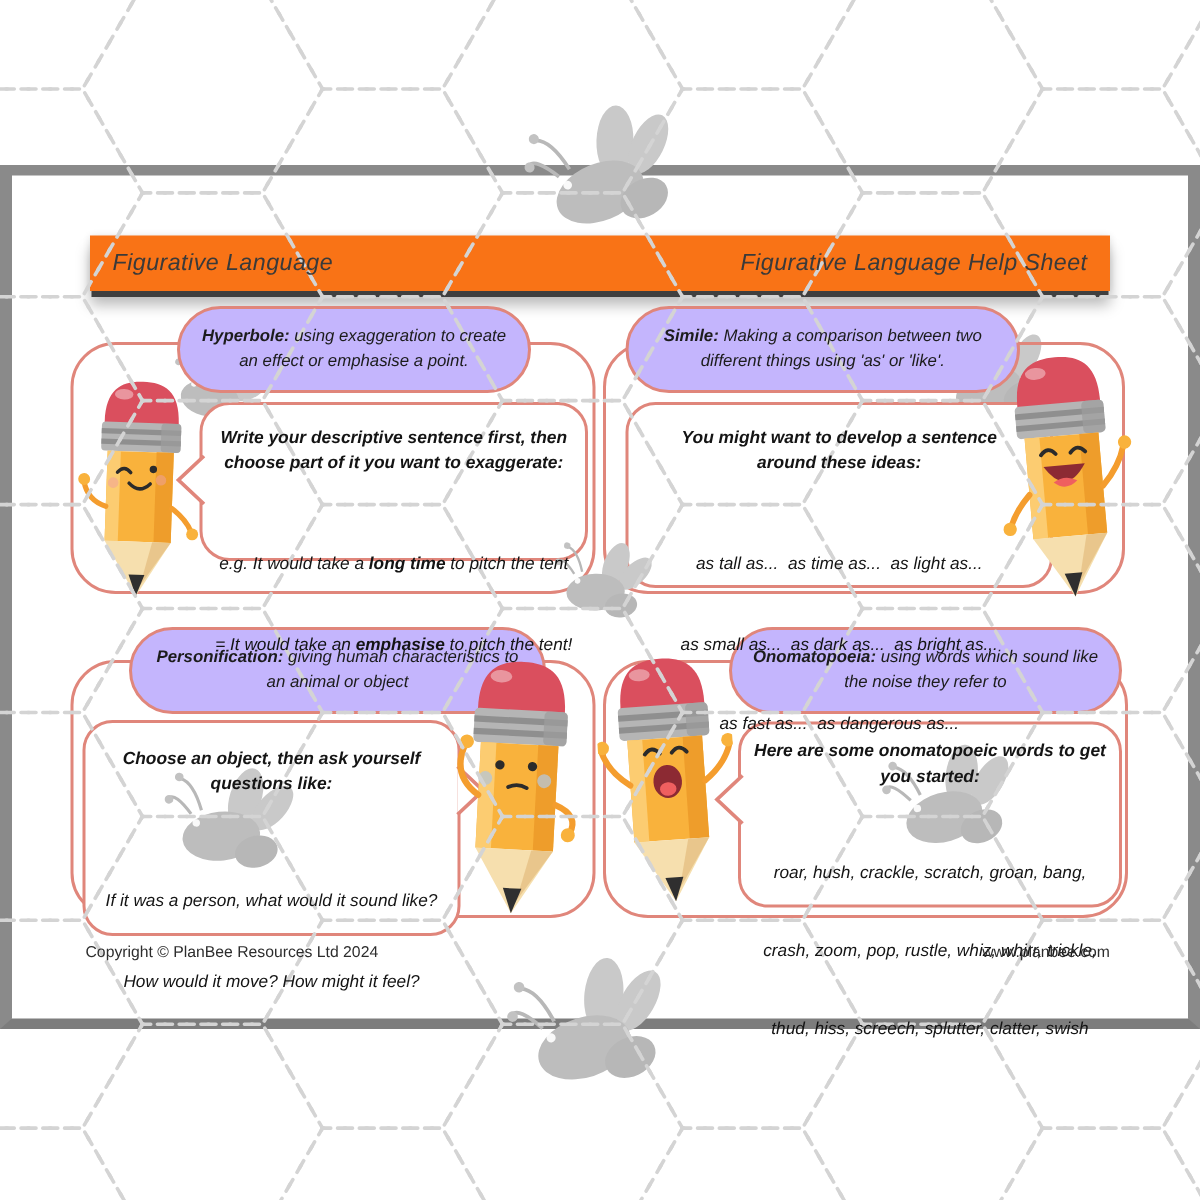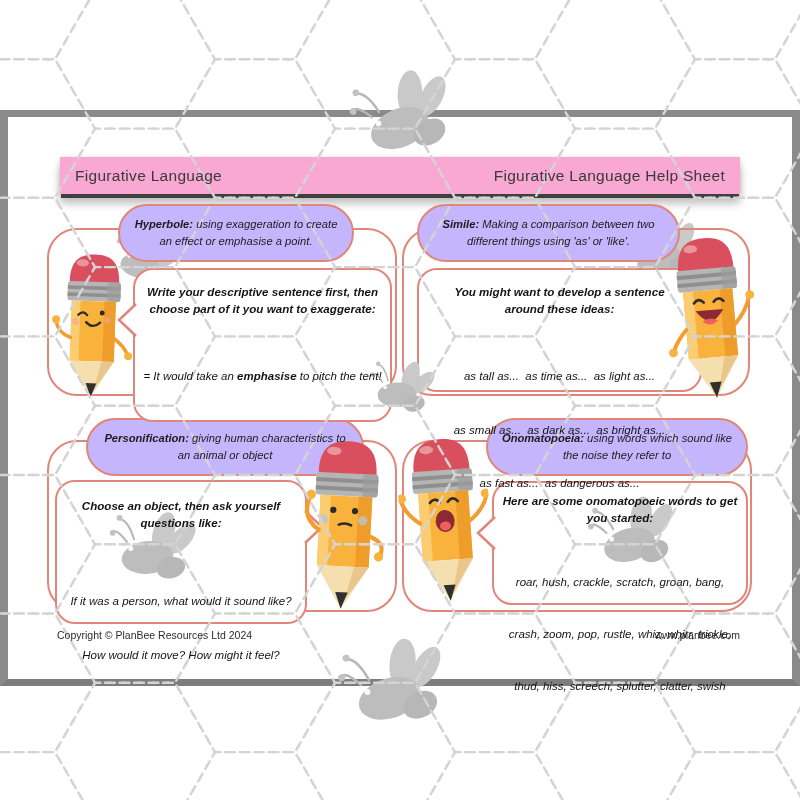--- a/index.html
+++ b/index.html
@@ -3,44 +3,44 @@
 <meta charset="utf-8">
 <style>
   html,body{margin:0;padding:0;}
   body{width:800px;height:800px;position:relative;overflow:hidden;background:#ffffff;
        font-family:"Liberation Sans",sans-serif;}
   
   .page{position:absolute;left:0;top:110px;width:800px;height:576px;background:#fff;
         border-top:7px solid #8a8a8a;border-bottom:7px solid #7d7d7d;
         border-left:8px solid #8a8a8a;border-right:8px solid #8a8a8a;box-sizing:border-box;}
   
-  .header-bar{position:absolute;left:60px;top:157px;width:680px;height:37px;background:#f9a8d4;
+  .header-bar{position:absolute;left:60px;top:157px;width:680px;height:37px;background:#f97316;
         box-shadow:0 5px 0 -1px #3f3f3f, 0 9px 9px rgba(0,0,0,.28), 0 0 5px rgba(0,0,0,.12);
         display:flex;align-items:center;justify-content:space-between;
-        padding:0 15px;box-sizing:border-box;}
+        padding:0 15px;box-sizing:border-box;font-style:italic;}
   .header-text{font-size:15.5px;color:#3a3a3a;letter-spacing:.3px;position:relative;z-index:10;}
   
   .panel{position:absolute;border:2.5px solid #e0867b;border-radius:30px;box-sizing:border-box;}
   #panel-hyperbole{left:47px;top:228px;width:350px;height:168px;}
   #panel-simile{left:402px;top:228px;width:348px;height:168px;}
   #panel-personification{left:47px;top:440px;width:350px;height:172px;}
   #panel-onomatopoeia{left:402px;top:440px;width:350px;height:172px;}
   .pill{position:absolute;background:#c4b5fd;border:2.5px solid #e0867b;border-radius:30px;
         display:flex;align-items:center;justify-content:center;text-align:center;
         font-style:italic;font-size:11.2px;line-height:1.5;color:#1c1c1c;
         padding:5px 12px;box-sizing:border-box;}
   #pill-hyperbole{left:118px;top:204px;width:236px;height:58px;}
   #pill-simile{left:417px;top:204px;width:263px;height:58px;}
   #pill-personification{left:86px;top:418px;width:278px;height:58px;}
   #pill-onomatopoeia{left:486px;top:418px;width:262px;height:58px;}
   .pill .term{font-weight:bold;}
   .pill-text{position:relative;z-index:10;}
   .bubble{position:absolute;background:#fff;border:2.5px solid #e0867b;border-radius:20px;
         text-align:center;font-style:italic;color:#141414;box-sizing:border-box;}
-  #body-hyperbole{left:133px;top:268px;width:259px;height:154px;padding-top:14px;}
+  #body-hyperbole{left:133px;top:268px;width:259px;height:106px;padding-top:14px;}
   #body-simile{left:417px;top:268px;width:285px;height:124px;padding-top:14px;}
   #body-personification{left:55px;top:480px;width:252px;height:144px;padding-top:16px;}
   #body-onomatopoeia{left:492px;top:481px;width:256px;height:124px;padding-top:10px;}
   .prompt{font-weight:bold;font-size:11.6px;line-height:1.45;position:relative;z-index:10;}
   .body-lines{font-size:11.5px;line-height:1.55;position:relative;z-index:10;white-space:pre-wrap;}
   #body-hyperbole .body-lines{margin-top:15px;}
   #body-simile .body-lines{margin-top:15px;}
   #body-personification .body-lines{margin-top:26px;}
   #body-onomatopoeia .body-lines{margin-top:13px;line-height:1.5;}
   .tail{position:absolute;}
@@ -103,20 +103,21 @@
 <div class="pill" id="pill-onomatopoeia">
   <div class="pill-text"><span class="term">Onomatopoeia:</span><span> using words which sound like the noise they refer to</span></div>
 </div>
 
 <div class="bubble" id="body-hyperbole">
   <div class="prompt">
     <div>Write your descriptive sentence first, then</div>
     <div>choose part of it you want to exaggerate:</div>
   </div>
   <div class="body-lines">
+    <div><span>e.g. It would take a </span><b><span>long time</span></b><span> to pitch the tent</span></div>
     <div><span>= It would take an </span><b><span>emphasise</span></b><span> to pitch the tent!</span></div>
   </div>
 </div>
 <div class="bubble" id="body-simile">
   <div class="prompt">
     <div>You might want to develop a sentence</div>
     <div>around these ideas:</div>
   </div>
   <div class="body-lines">
     <div>as tall as...  as time as...  as light as...</div>

